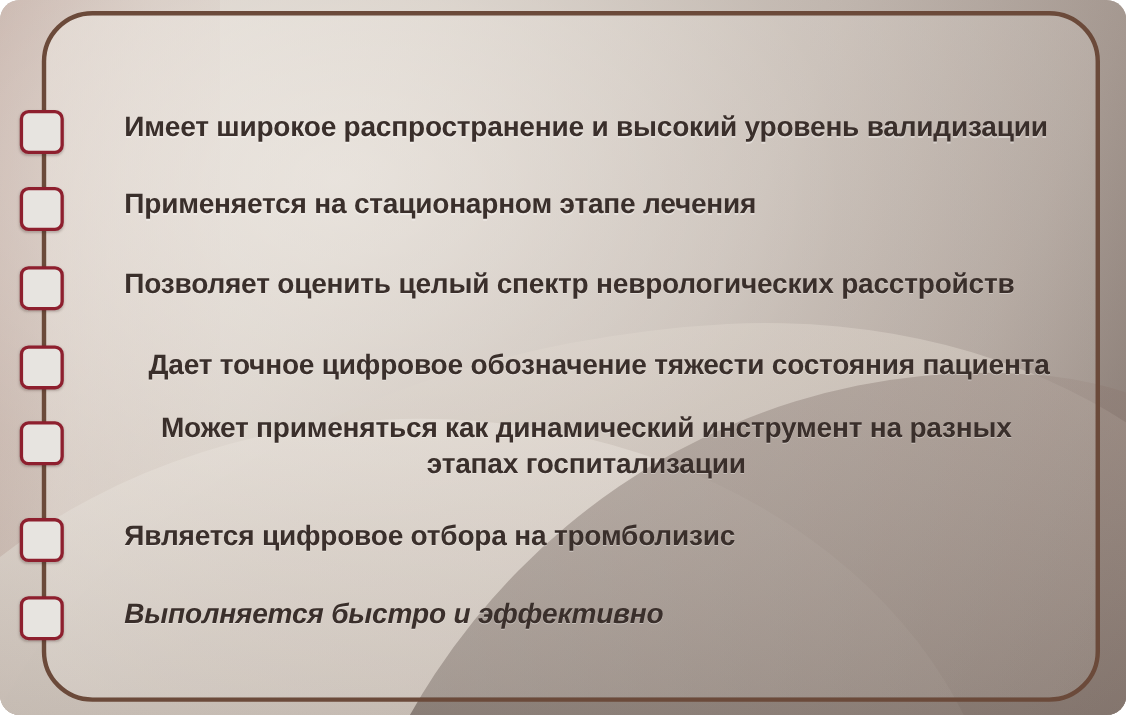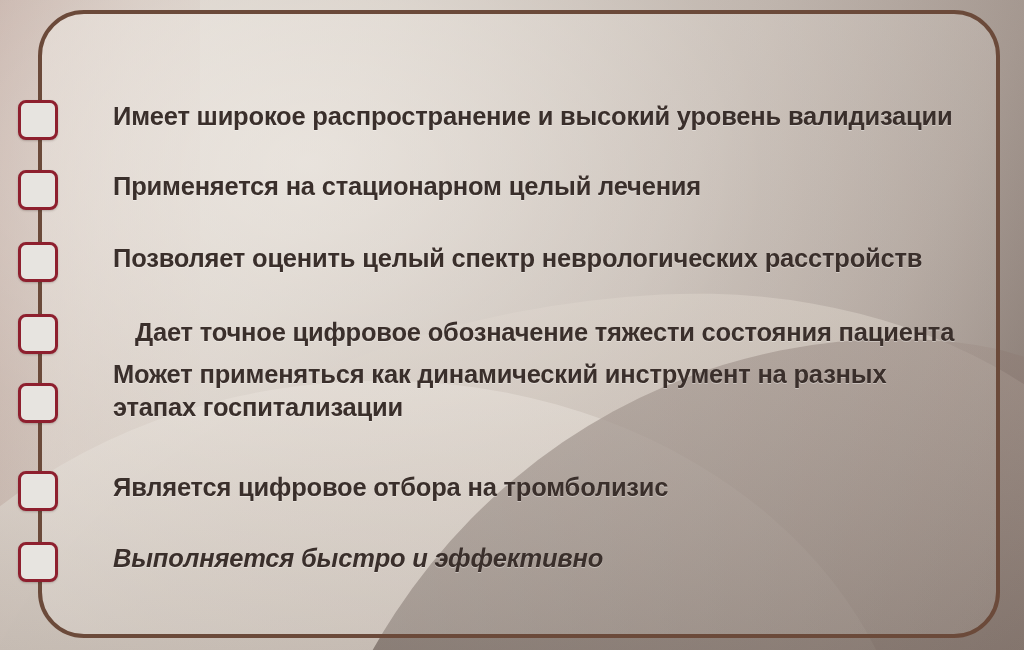--- a/index.html
+++ b/index.html
@@ -12,20 +12,21 @@
     overflow: hidden;
     font-family: "Liberation Sans", sans-serif;
   }
 
   #slide {
     position: relative;
     width: 1024px;
     height: 650px;
     overflow: hidden;
     background: #cfc7bf;
+    border-radius: 18px;
   }
 
   
   .bg-base {
     position: absolute;
     inset: 0;
     background: linear-gradient(115deg, #d8d0c8 0%, #cdc4bb 30%, #b9aea6 58%, #a3968e 78%, #7d6f68 100%);
   }
   .bg-warm-left {
     position: absolute;
@@ -134,36 +135,36 @@
 
   <div class="list">
 
     <div class="row">
       <span class="bullet-box" style="top:22px;"></span>
       <span class="row-text" style="top:22px;">Имеет широкое распространение и высокий уровень валидизации</span>
     </div>
 
     <div class="row">
       <span class="bullet-box" style="top:92px;"></span>
-      <span class="row-text" style="top:92px;">Применяется на стационарном целый лечения</span>
+      <span class="row-text" style="top:92px;">Применяется на стационарном этапе лечения</span>
     </div>
 
     <div class="row">
       <span class="bullet-box" style="top:164px;"></span>
       <span class="row-text" style="top:164px;">Позволяет оценить целый спектр неврологических расстройств</span>
     </div>
 
     <div class="row">
       <span class="bullet-box" style="top:236px;"></span>
       <span class="row-text" style="top:238px;margin-left:22px;">Дает точное цифровое обозначение тяжести состояния пациента</span>
     </div>
 
     <div class="row">
       <span class="bullet-box" style="top:305px;"></span>
-      <span class="row-text" style="top:280px;">Может применяться как динамический инструмент на разных этапах госпитализации</span>
+      <span class="row-text" style="top:295px;text-align:center;">Может применяться как динамический инструмент на разных этапах госпитализации</span>
     </div>
 
     <div class="row">
       <span class="bullet-box" style="top:393px;"></span>
       <span class="row-text" style="top:393px;">Является цифровое отбора на тромболизис</span>
     </div>
 
     <div class="row">
       <span class="bullet-box" style="top:464px;"></span>
       <span class="row-text" style="top:464px;font-style:italic;">Выполняется быстро и эффективно</span>

